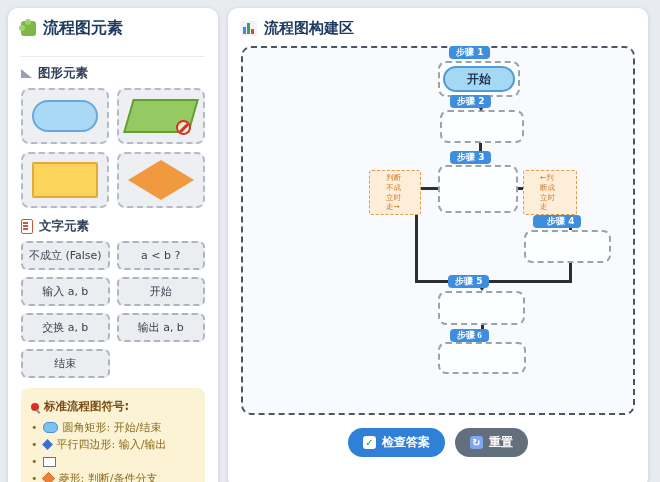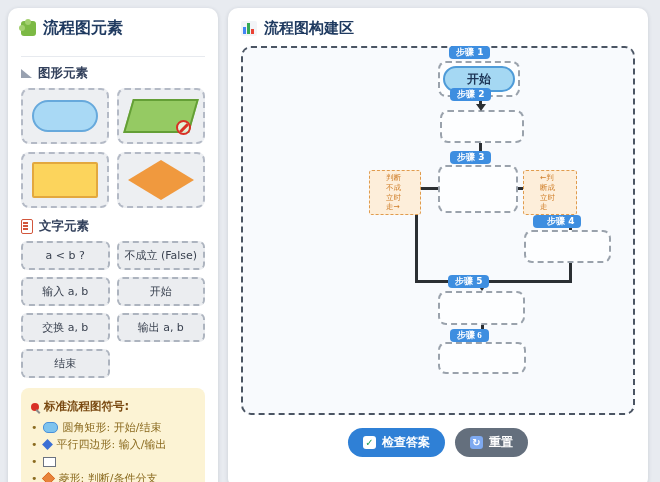--- a/index.html
+++ b/index.html
@@ -97,22 +97,22 @@
     <div class="shape-tile">
         <div class="sh-diamond"></div>
       </div>
   </div>
 
   <div class="section-h" style="margin-top:10px;">
     <span class="doc-icon"></span>
     <span>文字元素</span>
   </div>
   <div class="text-grid">
+    <div class="text-tile">不成立 (False)</div>
     <div class="text-tile">a &lt; b ?</div>
-    <div class="text-tile">不成立 (False)</div>
     <div class="text-tile">输入 a, b</div>
     <div class="text-tile">开始</div>
     <div class="text-tile">交换 a, b</div>
     <div class="text-tile">输出 a, b</div>
     <div class="text-tile">结束</div>
   </div>
 
   <div class="legend">
     <div class="legend-title">
       <span class="pushpin-icon"></span>
@@ -153,21 +153,21 @@
 
   <div class="canvas">
 
     <span class="badge" style="left:206px;top:-2px;">步骤 1</span>
     <div class="slot" style="left:195px;top:13px;width:82px;height:36px;">
       <div class="start-shape">开始</div>
     </div>
     <div class="vline" style="left:236px;top:49px;height:10px;"></div>
     <div class="arr-down" style="left:233px;top:56px;"></div>
 
-    <span class="badge" style="left:207px;top:40px;">步骤 2</span>
+    <span class="badge" style="left:207px;top:47px;">步骤 2</span>
     <div class="slot" style="left:197px;top:62px;width:84px;height:33px;"></div>
     <div class="vline" style="left:236px;top:95px;height:16px;"></div>
     <div class="arr-down" style="left:233px;top:108px;"></div>
 
     <span class="badge" style="left:207px;top:103px;">步骤 3</span>
     <div class="slot" style="left:195px;top:117px;width:80px;height:48px;"></div>
 
     <div class="branch-label" style="left:126px;top:122px;width:52px;">判断不成立时走→</div>
     <div class="branch-label" style="left:280px;top:122px;width:54px;">←判断成立时走</div>
 

